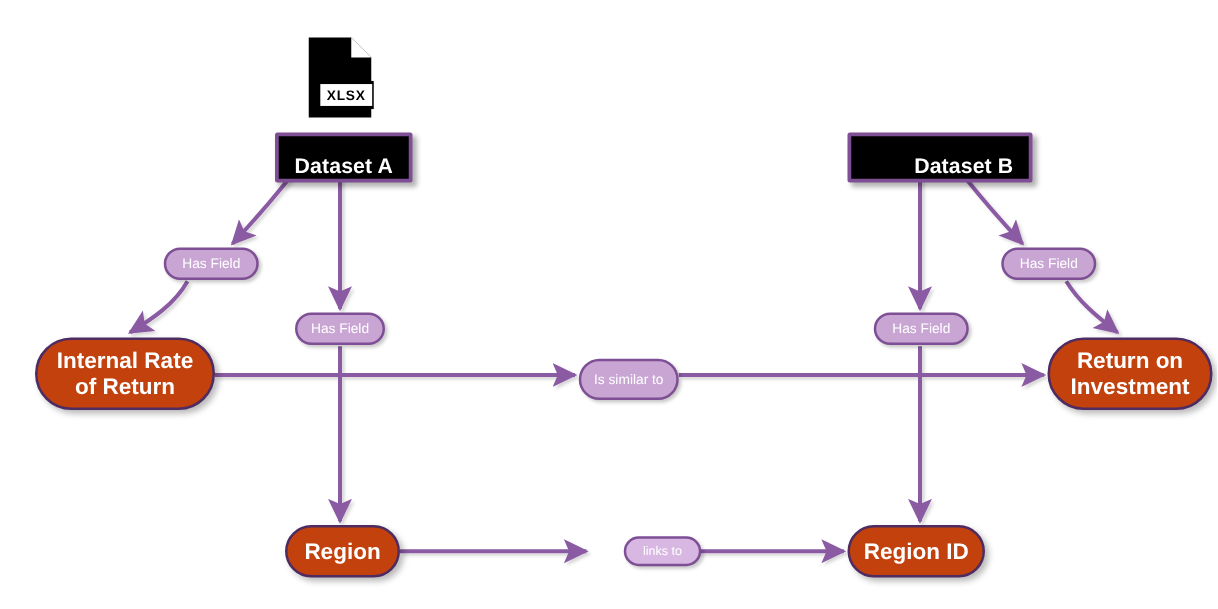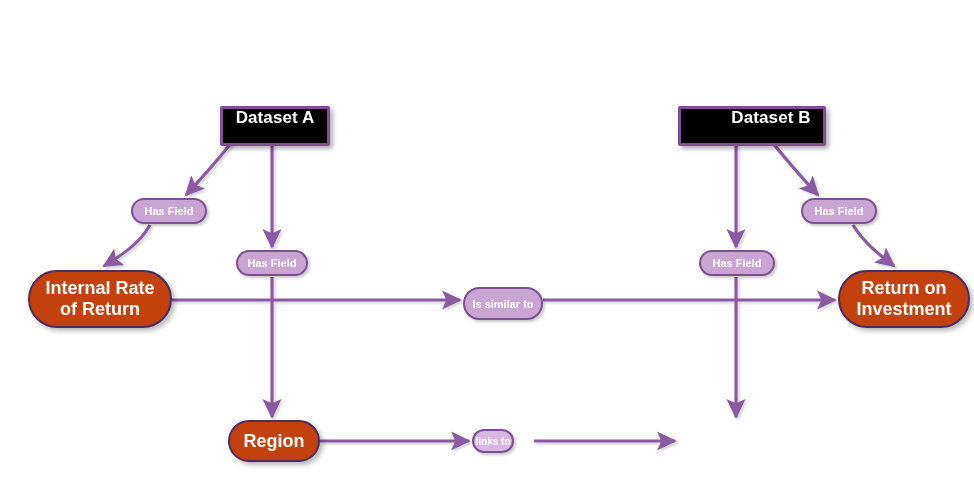--- a/index.html
+++ b/index.html
@@ -39,21 +39,21 @@
   .dataset-node {
     position: absolute;
     background: #000000;
     border: 3px solid #7e4f94;
     border-radius: 2px;
     color: #ffffff;
     font-weight: bold;
     font-size: 17px;
     letter-spacing: 0.1px;
     display: flex;
-    align-items: flex-start;
+    align-items: flex-end;
     justify-content: center;
     box-shadow: 3px 3px 4px rgba(0,0,0,0.30);
     text-align: center;
     line-height: 1.1;
   }
 
   
   .entity-node {
     position: absolute;
     background: #c2410c;
@@ -72,21 +72,21 @@
     box-sizing: border-box;
   }
 
   
   .edge-label {
     position: absolute;
     background: #c9a5d4;
     border: 2px solid #7e4f94;
     border-radius: 20px;
     color: #ffffff;
-    font-weight: bold;
+    font-weight: normal;
     display: flex;
     align-items: center;
     justify-content: center;
     white-space: nowrap;
     box-shadow: 2px 2px 3px rgba(0,0,0,0.22);
     box-sizing: border-box;
   }
   .edge-label.sz-md { font-size: 11px; height: 26px; }
   .edge-label.sz-sm { font-size: 10px; height: 24px; }
   .edge-label.pale  { background: #d8b8e2; }
@@ -127,51 +127,62 @@
       <path d="M 172 300 L 460 300" marker-end="url(#arrow)"></path>
 
       <path d="M 543 300 L 835 300" marker-end="url(#arrow)"></path>
 
       <path d="M 320 441 L 469 441" marker-end="url(#arrow)"></path>
 
       <path d="M 534 441 L 675 441" marker-end="url(#arrow)"></path>
     </g>
   </svg>
 
+  <div class="file-icon" id="icon-0" style="left: 245px; top: 28px; width: 54px; height: 68px;">
+    <svg viewBox="0 0 54 68" xmlns="http://www.w3.org/2000/svg">
+      <path d="M2 2 L36 2 L52 18 L52 66 L2 66 Z" fill="#000000"></path>
+      <path d="M36 2 L36 18 L52 18 Z" fill="#ffffff"></path>
+      <rect x="10" y="38" width="44" height="20" fill="#ffffff" stroke="#000000" stroke-width="2.5"></rect>
+      <text x="32" y="52" font-family="Liberation Sans, sans-serif" font-size="11" font-weight="bold" fill="#000000" text-anchor="middle" letter-spacing="0.6">XLSX</text>
+    </svg>
+  </div>
 
 
   <div class="dataset-node" id="ds-0" style="left: 220px; top: 106px; width: 104px; height: 34px;">
     <span>Dataset A</span>
   </div>
   <div class="dataset-node" id="ds-1" style="left: 678px; top: 106px; width: 104px; height: 34px; padding-left: 38px;">
     <span>Dataset B</span>
   </div>
 
   <div class="entity-node" id="en-0" style="left: 28px; top: 270px; width: 144px; height: 58px;">
     <span class="ml">Internal Rate<br>of Return</span>
   </div>
   <div class="entity-node" id="en-1" style="left: 838px; top: 270px; width: 132px; height: 58px;">
     <span class="ml">Return on<br>Investment</span>
   </div>
   <div class="entity-node" id="en-2" style="left: 228px; top: 420px; width: 92px; height: 42px; align-items: center;">
     <span class="ml">Region</span>
   </div>
+  <div class="entity-node" id="en-3" style="left: 678px; top: 420px; width: 110px; height: 42px;">
+    <span class="ml">Region ID</span>
+  </div>
 
   <div class="edge-label sz-md" id="el-0" style="left: 131px; top: 198px; width: 76px; height: 26px;">
     <span>Has Field</span>
   </div>
   <div class="edge-label sz-md" id="el-1" style="left: 236px; top: 250px; width: 72px; height: 26px;">
     <span>Has Field</span>
   </div>
   <div class="edge-label sz-md" id="el-2" style="left: 699px; top: 250px; width: 76px; height: 26px;">
     <span>Has Field</span>
   </div>
   <div class="edge-label sz-md" id="el-3" style="left: 801px; top: 198px; width: 76px; height: 26px;">
     <span>Has Field</span>
   </div>
   <div class="edge-label sz-md" id="el-4" style="left: 463px; top: 287px; width: 80px; height: 33px;">
     <span>Is similar to</span>
   </div>
-  <div class="edge-label sz-sm pale" id="el-5" style="left: 472px; top: 429px; width: 42px; height: 24px;">
+  <div class="edge-label sz-sm pale" id="el-5" style="left: 499px; top: 429px; width: 62px; height: 24px;">
     <span>links to</span>
   </div>
 
 </div>
 
 </body></html>

